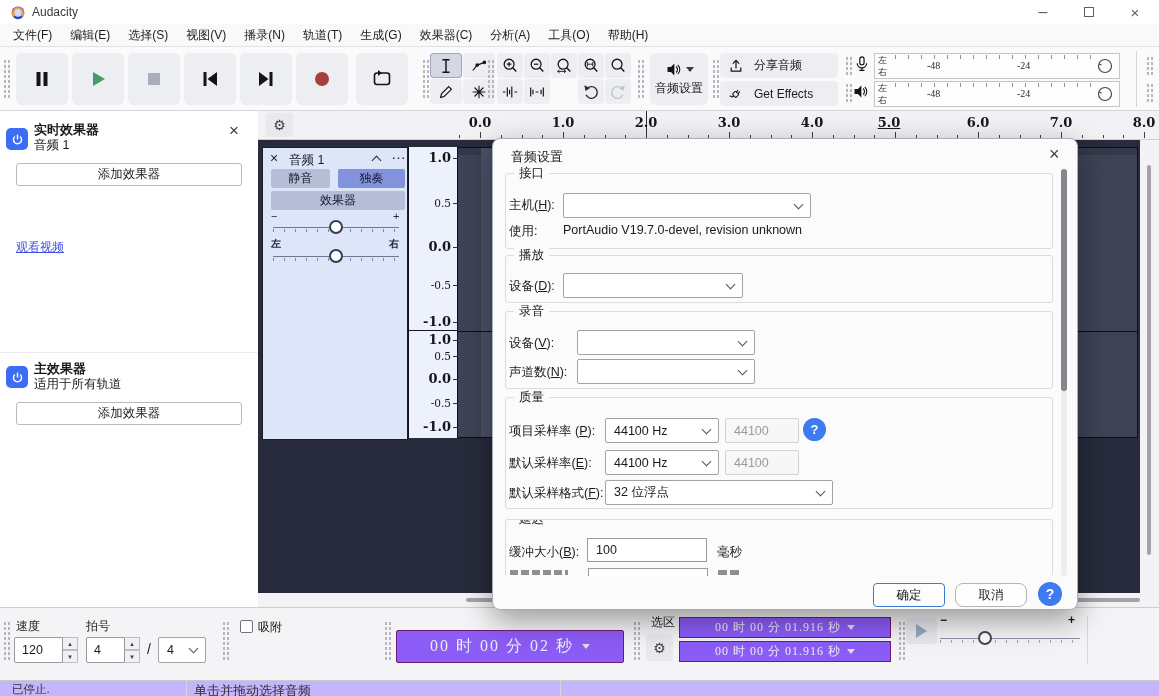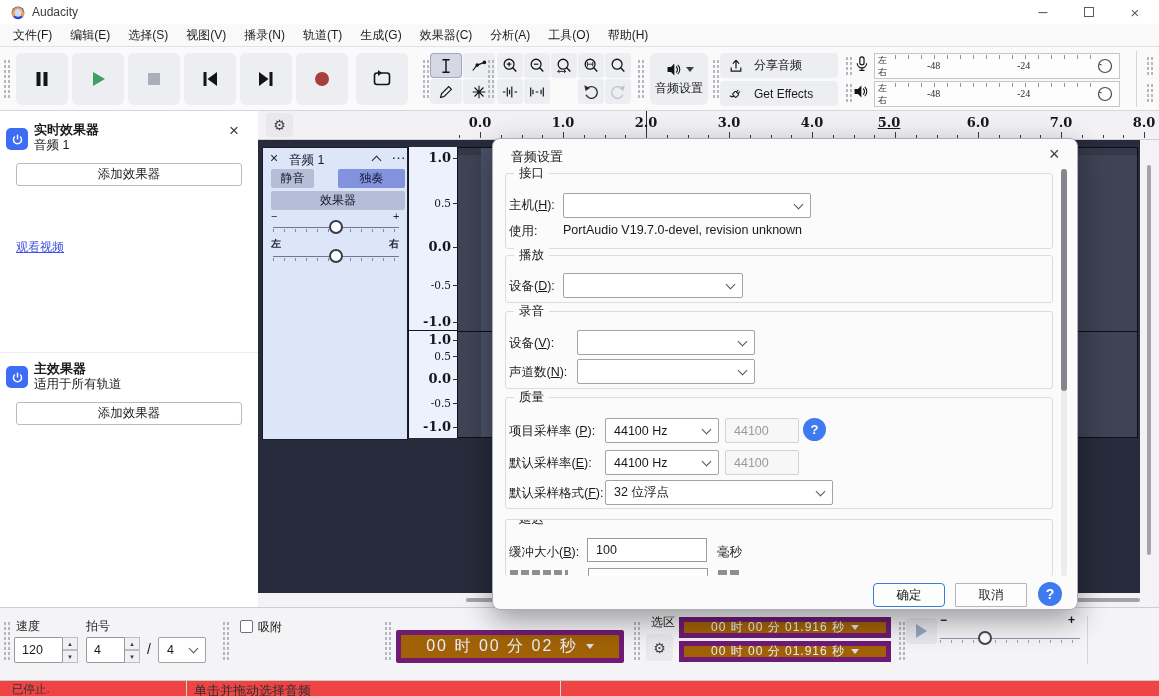--- a/index.html
+++ b/index.html
@@ -12,21 +12,21 @@
   .sel{background:#d5d8e4;box-shadow:inset 0 0 0 1px #a2a7bf}
   .chev{display:inline-block;width:7px;height:7px;border-right:1.4px solid #54545a;border-bottom:1.4px solid #54545a;transform:rotate(45deg)}
   .chev.up{transform:rotate(225deg)}
   .combo{position:absolute;background:#fff;border:1px solid #a2a2a8;border-radius:2px;font-size:12.5px;color:#1a1a1a;display:flex;align-items:center;padding:0 22px 0 8px;white-space:nowrap}
   .combo .chev{position:absolute;right:8px;top:50%;margin-top:-5px}
   .dis{background:#f7f7f8;border-color:#d2d2d6;color:#9a9a9e}
   .dlbl{position:absolute;font-size:12.5px;color:#1a1a1a;white-space:nowrap}
   .ak{text-decoration:underline}
   .fs{position:absolute;border:1px solid #dcdce0;border-radius:3px}
   .fs .lg{position:absolute;top:-9px;left:8px;background:#fbfbfc;padding:0 5px;font-size:12.5px}
-  .tdark{position:absolute;background:#a16207;border:5px solid #701a75;color:#e9edf7;font-family:Liberation Sans, sans-serif;display:flex;align-items:center;justify-content:center}
+  .tdark{position:absolute;background:#8b5cf6;border:1px solid #701a75;color:#e9edf7;font-family:Liberation Serif, serif;display:flex;align-items:center;justify-content:center}
   .dtri{width:0;height:0;border-left:4px solid transparent;border-right:4px solid transparent;border-top:5px solid #d8deea}
   .tlnum{position:absolute;top:4px;width:32px;text-align:center;font-family:"DejaVu Serif",serif;font-weight:700;font-size:13px;color:#15171f}
   .tick{position:absolute;bottom:1px;width:1px;background:#3a3d46}
   .scale-num{position:absolute;right:6px;font-family:"DejaVu Serif",serif;color:#14161e;white-space:nowrap}
   .sdash{position:absolute;right:0;width:4px;height:1px;background:#2a2d3a}
   .slider-line{position:absolute;height:1px;background:#70788f}
   .slider-ticks{position:absolute;height:3px;background:repeating-linear-gradient(90deg,#828ba4 0 1px,transparent 1px 11px)}
   .thumb{position:absolute;width:14px;height:14px;border-radius:50%;background:#fff;border:2px solid #363c52}
   .tkbtn{position:absolute;border-radius:2px;font-size:12px;display:flex;align-items:center;justify-content:center;color:#13162c}
   .mbox{position:absolute;background:#fdfdfe;border:1px solid #c5c5cb}
@@ -374,21 +374,21 @@
       <div class="sdash" style="top: 256px;"></div>
       <span class="scale-num" style="top: 272px; font-size: 13px; font-weight: 700;">-1.0</span>
       <div class="sdash" style="top: 280px;"></div>
     </div>
 
   <div class="a" style="left:262px;top:147px;width:146px;height:293px;background:#dde5f8;border:1px solid #1a1d2a">
     <span class="a" style="left:7px;top:2px;font-size:14px;color:#23263a">×</span>
     <span class="a" style="left:26px;top:4px;font-size:12.5px;color:#171a30">音频 1</span>
     <span class="chev up a" style="left:110px;top:9px;border-color:#23263a"></span>
     <span class="a" style="left:128px;top:-3px;font-size:15px;letter-spacing:1px;color:#23263a">…</span>
-    <div class="tkbtn" style="left:8px;top:21px;width:43px;height:19px;background:#b5bed6">
+    <div class="tkbtn" style="left:8px;top:21px;width:59px;height:19px;background:#b5bed6">
         <span>静音</span>
       </div>
     <div class="tkbtn" style="left:75px;top:21px;width:67px;height:19px;background:#8292dd">
         <span>独奏</span>
       </div>
     <div class="tkbtn" style="left:8px;top:43px;width:134px;height:19px;background:#b5bed6">
         <span>效果器</span>
       </div>
     <span class="a" style="left:8px;top:62px;font-size:11px;color:#23263a">−</span>
     <span class="a" style="left:130px;top:62px;font-size:11px;color:#23263a">+</span>
@@ -462,21 +462,21 @@
         <span style="width:0;height:0;border-left:11px solid #96a7c0;border-top:7px solid transparent;border-bottom:7px solid transparent"></span>
       </div>
     <span class="a" style="left:940px;top:5px;font-size:12px;font-weight:bold">−</span>
     <span class="a" style="left:1068px;top:5px;font-size:12px;font-weight:bold">+</span>
     <div class="slider-line" style="left:940px;top:30px;width:140px;background:#8b93a6"></div>
     <div class="slider-ticks" style="left:940px;top:32px;width:140px;background:repeating-linear-gradient(90deg,#9aa1b2 0 1px,transparent 1px 11px)"></div>
     <div class="thumb" style="left:978px;top:23px;border-color:#44484f"></div>
     <div class="sep" style="left:1087px;top:8px;height:48px"></div>
   </div>
 
-  <div class="a" style="left:0;top:680px;width:1159px;height:16px;background:#ef4444;border-top:1px solid #c9c9ce">
+  <div class="a" style="left:0;top:680px;width:1159px;height:16px;background:#c4b5fd;border-top:1px solid #c9c9ce">
     <span class="a" style="left:12px;top:1px;font-size:11.5px;color:#2e2e32">已停止.</span>
     <div class="sep" style="left:186px;top:0;height:16px"></div>
     <span class="a" style="left:194px;top:1px;font-size:13px;color:#2e2e32">单击并拖动选择音频</span>
     <div class="sep" style="left:560px;top:0;height:16px"></div>
   </div>
 
   <div class="a" style="left:492px;top:138px;width:586px;height:472px;background:#fbfbfc;border:1px solid #a9adbb;border-radius:8px;box-shadow:0 10px 30px rgba(0,0,0,.38);z-index:60">
     <span class="a" style="left:18px;top:9px;font-size:13px">音频设置</span>
     <span class="a" style="left:556px;top:5px;font-size:18px;color:#3c3c40">×</span>
 
@@ -554,21 +554,21 @@
       </div>
     <span class="dlbl" style="left:224px;top:405px">毫秒</span>
 
     <div class="a" style="left:568px;top:30px;width:6px;height:407px;background:#ededef;border-radius:3px">
       <div class="a" style="left:0;top:0;width:6px;height:222px;background:#85878d;border-radius:3px"></div>
     </div>
 
     <div class="a" style="left:380px;top:444px;width:72px;height:24px;background:#fdfdfd;border:1px solid #3a7bd5;border-radius:4px;display:flex;align-items:center;justify-content:center">
         <span style="font-size:12.5px">确定</span>
       </div>
-    <div class="a" style="left:462px;top:444px;width:72px;height:24px;background:#fdfdfd;border:1px solid #b4b4ba;border-radius:1px;display:flex;align-items:center;justify-content:center">
+    <div class="a" style="left:462px;top:444px;width:72px;height:24px;background:#fdfdfd;border:1px solid #b4b4ba;border-radius:8px;display:flex;align-items:center;justify-content:center">
         <span style="font-size:12.5px">取消</span>
       </div>
     <div class="a" style="left:545px;top:443px;width:24px;height:24px;border-radius:50%;background:#3f7bf0;color:#fff;font-weight:bold;font-size:14px;display:flex;align-items:center;justify-content:center">
         <span>?</span>
       </div>
   </div>
 
 </div>
 
 </body></html>

